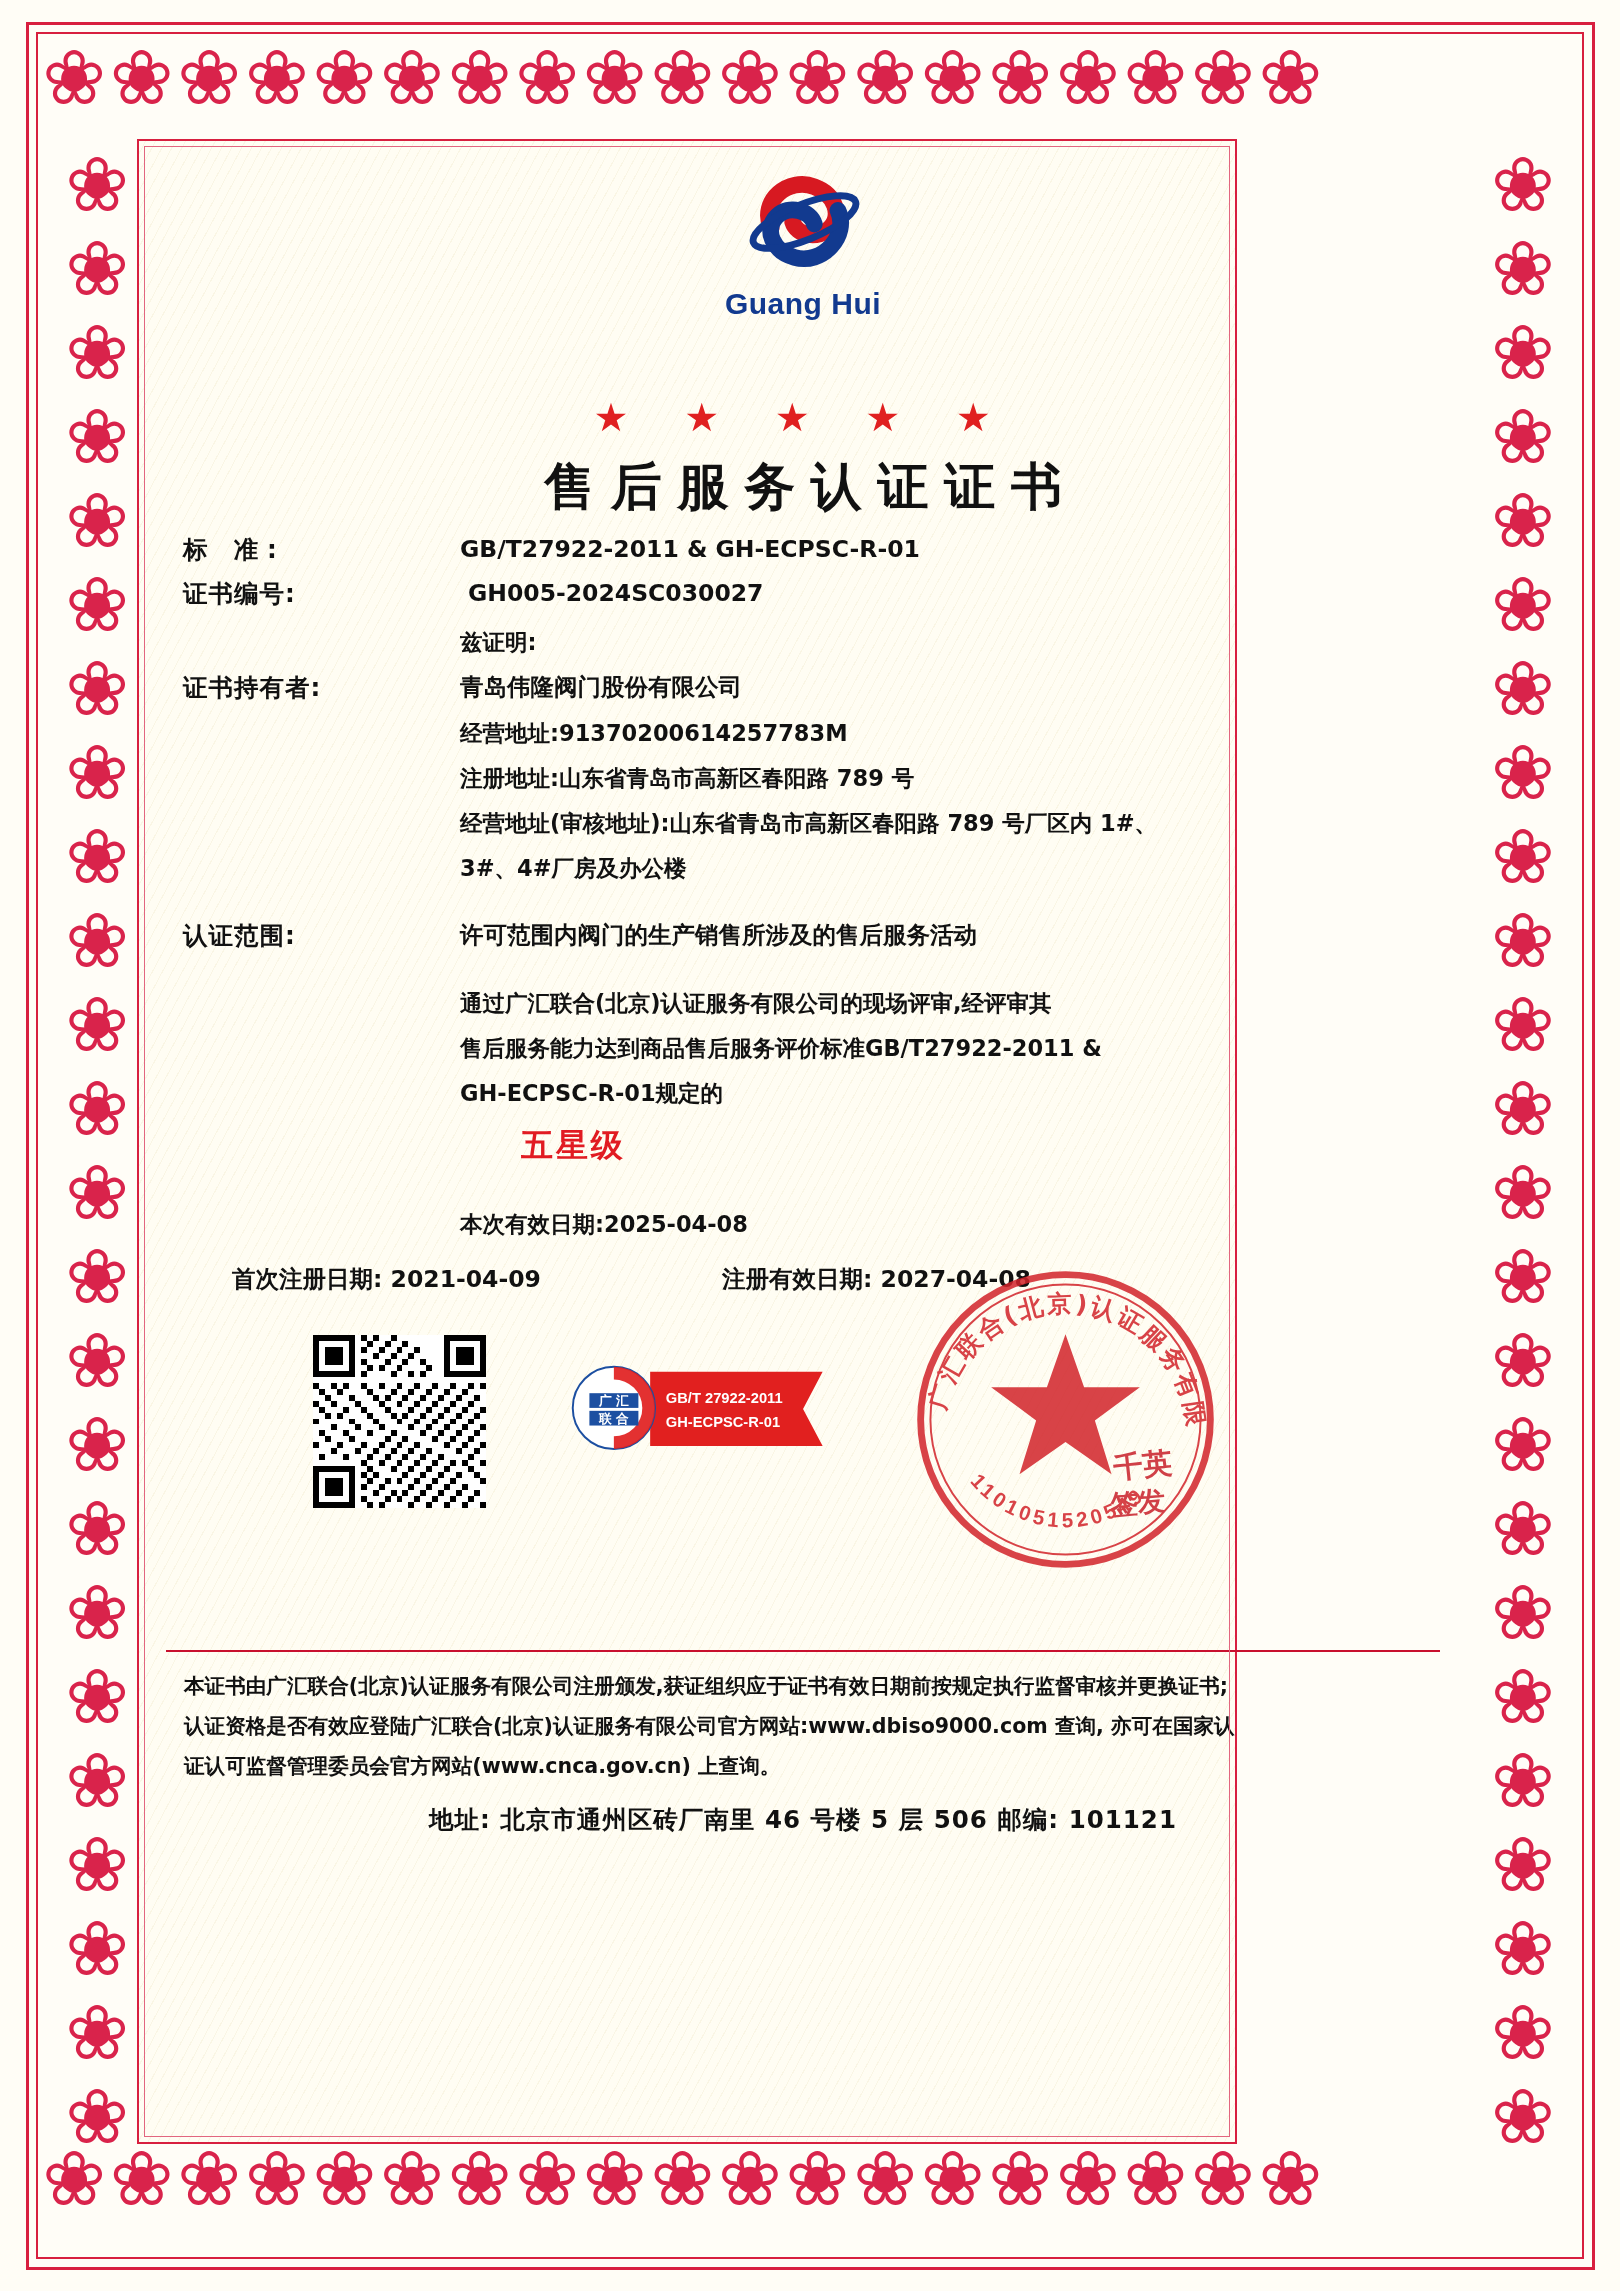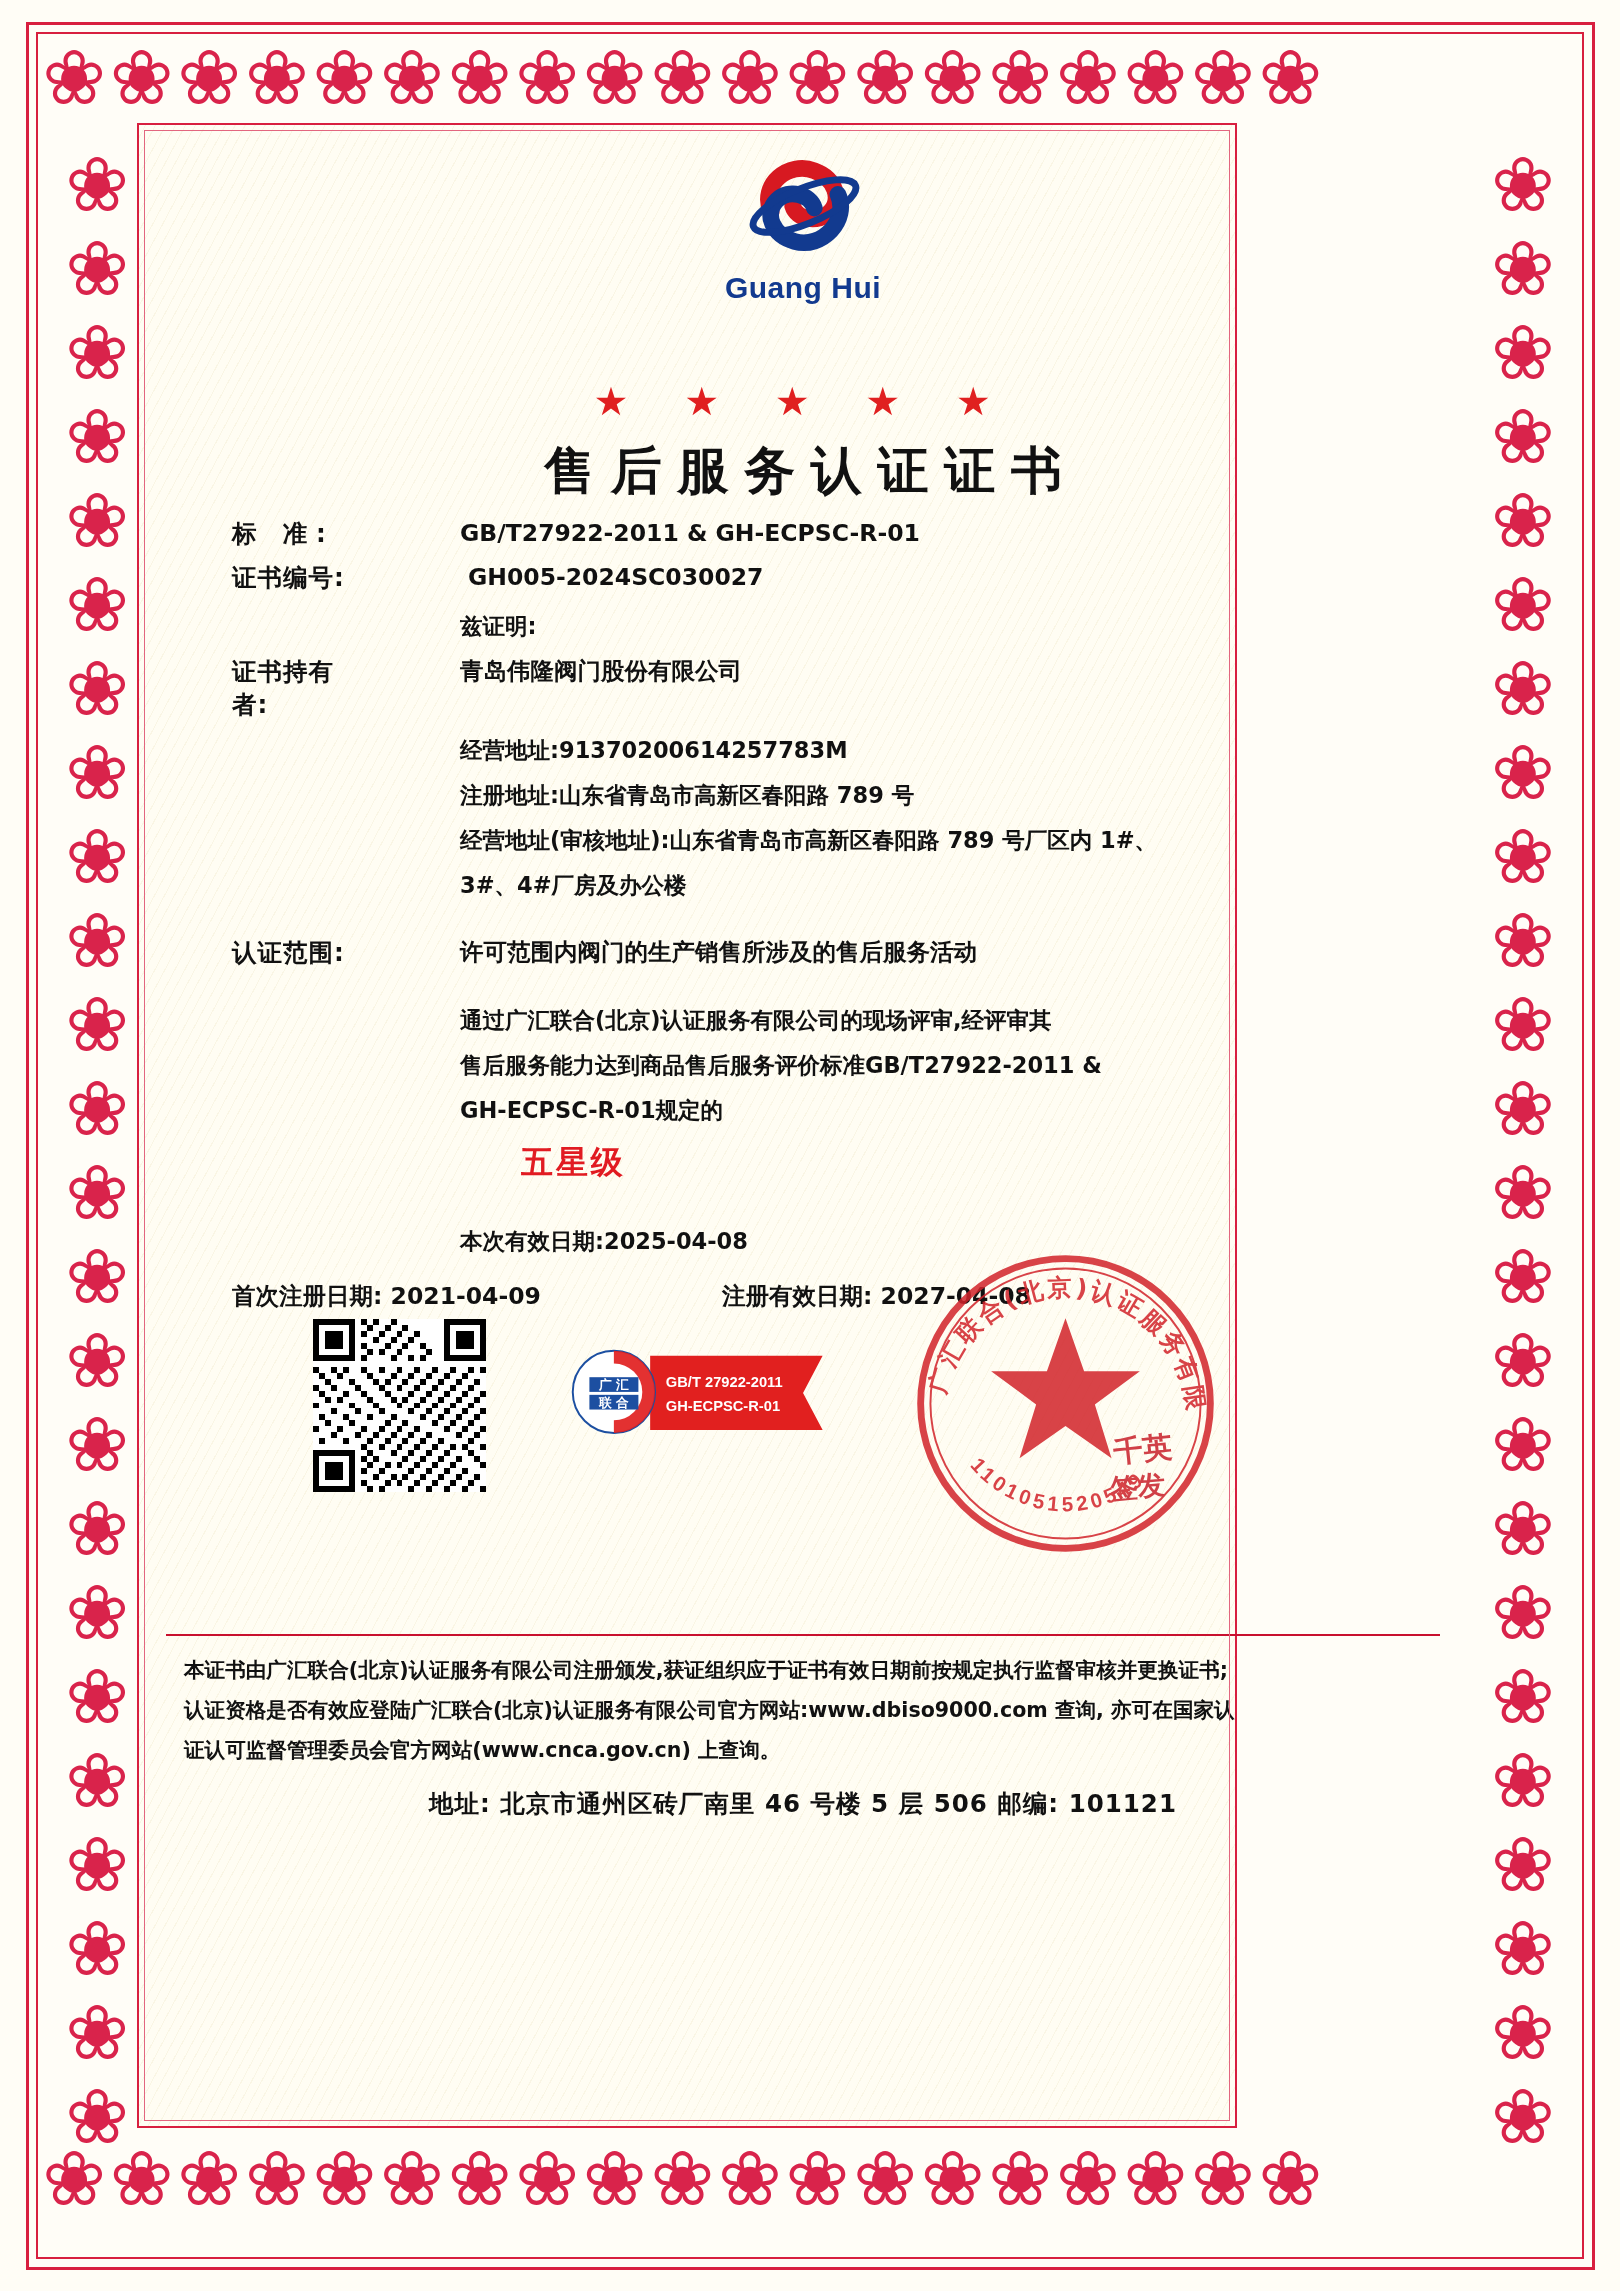--- a/index.html
+++ b/index.html
@@ -83,21 +83,21 @@
     text-align: center;
     white-space: normal;
     word-break: break-all;
   }
   .orn-left { left: 13.7px; }
   .orn-right { right: 13.7px; }
 
   .inner-frame {
     position: absolute;
     left: 137px;
-    top: 123px;
+    top: 139px;
     width: 1100px;
     height: 2005px;
     box-sizing: border-box;
     border: 2.9px solid #d81f3f;
     background:
       repeating-linear-gradient(-62deg,
         rgba(214,196,128,0.13) 0px,
         rgba(214,196,128,0.13) 1px,
         rgba(255,255,255,0) 1px,
         rgba(255,255,255,0) 8.8px),
@@ -172,21 +172,21 @@
   }
   .row {
     display: flex;
     align-items: flex-start;
     margin-bottom: 7.8px;
   }
   .lbl {
     width: 225px;
     flex: 0 0 225px;
     text-align: left;
-    padding-left: 93px;
+    padding-left: 44px;
     box-sizing: border-box;
     font-size: 24.5px;
     font-weight: bold;
     letter-spacing: 1px;
   }
   .lbl.sp { letter-spacing: 8.8px; }
   .val {
     flex: 1 1 auto;
     font-size: 23.5px;
     font-weight: bold;

